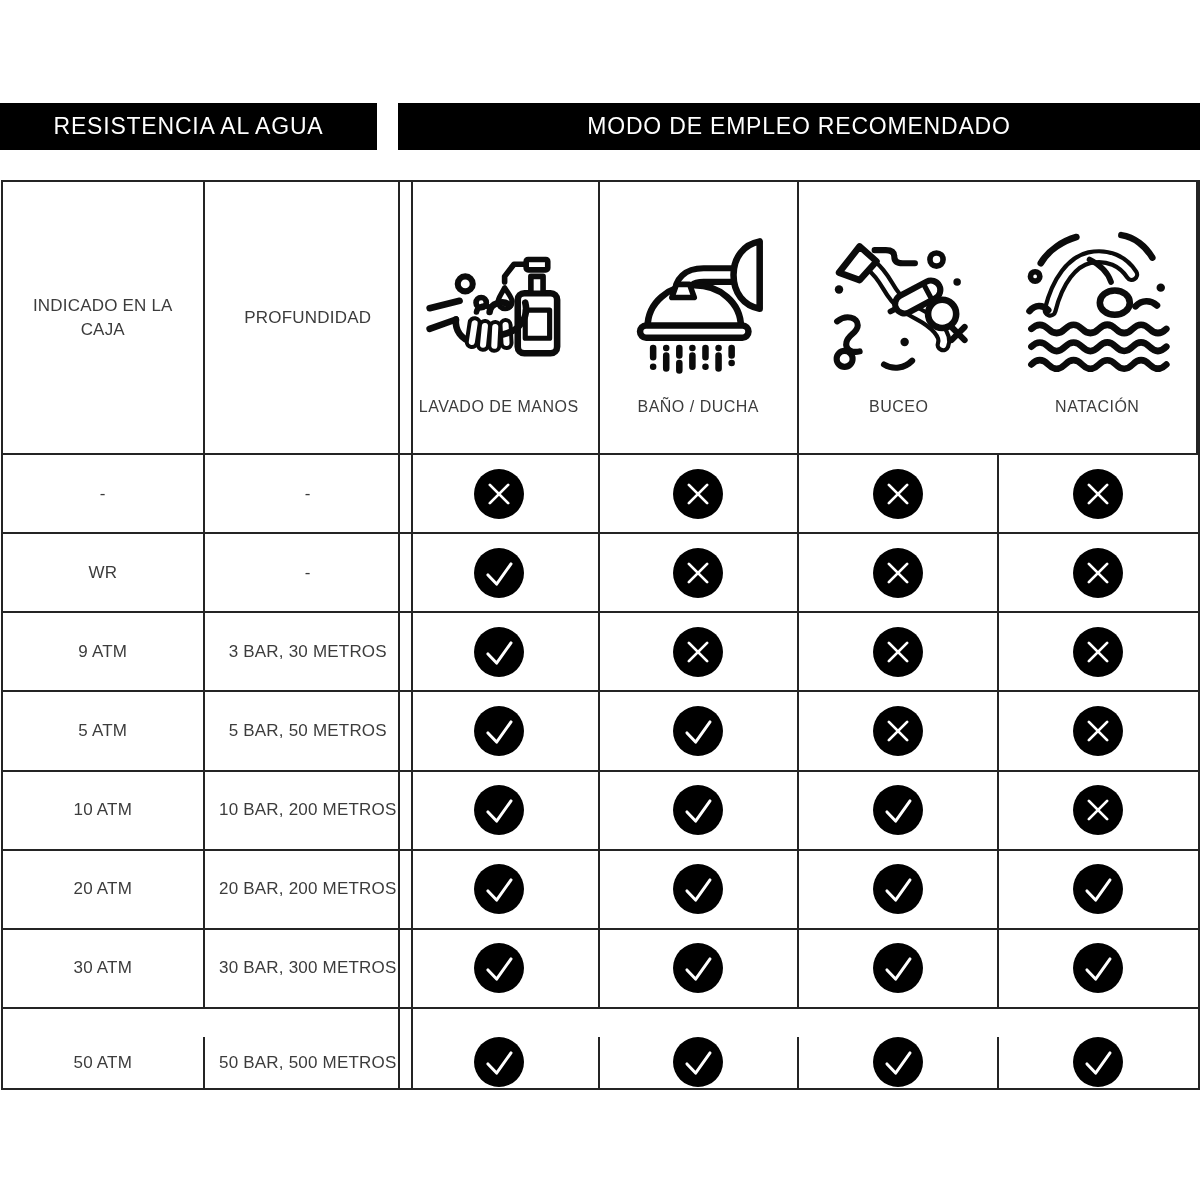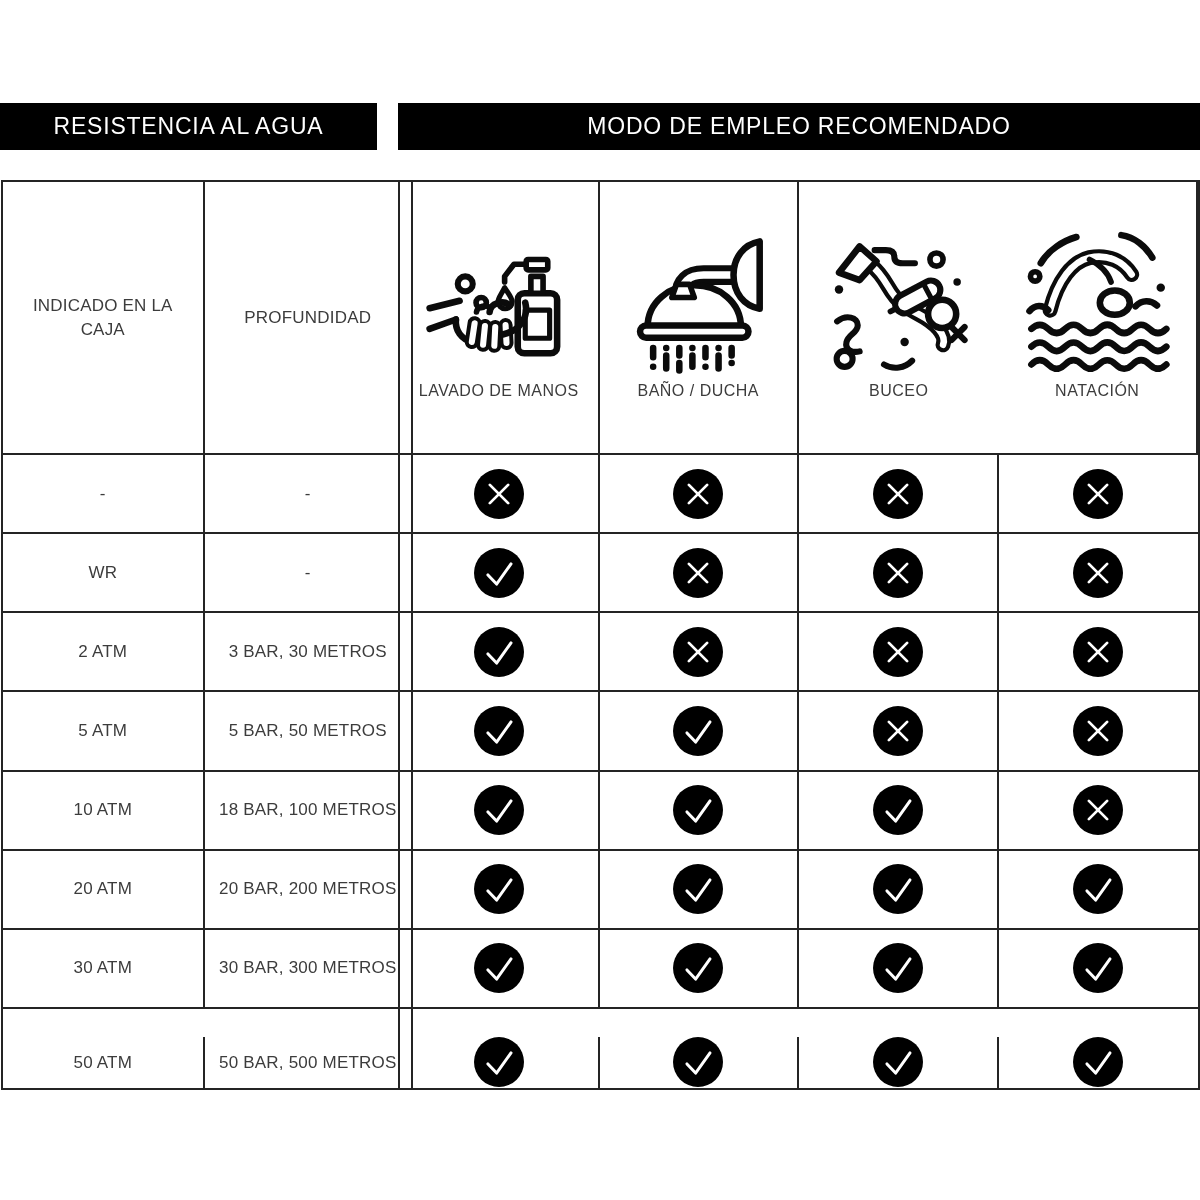--- a/index.html
+++ b/index.html
@@ -17,21 +17,21 @@
   #tbl-right{left:398px;width:802px;grid-template-columns:repeat(4,1fr);
              grid-template-rows:273px repeat(8,1fr);}
   .cell{border-right:2px solid #242424;border-bottom:2px solid #242424;
         display:flex;align-items:center;justify-content:center;
         text-align:center;line-height:1.4;letter-spacing:.2px;}
   .lc{border-right:none;}
   .lr{border-bottom:none;margin-top:28px;}
   .head-cell span{display:block;max-width:170px;}
   .icon-cell{flex-direction:column;justify-content:flex-start;
              padding-top:36px;box-sizing:border-box;}
-  .icon-label{margin-top:4px;font-size:16px;letter-spacing:.5px;color:#3c3c3c;}
+  .icon-label{margin-top:20px;font-size:16px;letter-spacing:.5px;color:#3c3c3c;}
   .icon-box{height:158px;display:flex;align-items:center;justify-content:center;}
   .mark-cell svg{display:block;}
 </style>
 </head>
 <body>
 
 <div class="sheet">
 
   <div class="bar" id="bar-right">
     <span>MODO DE EMPLEO RECOMENDADO</span>
@@ -45,26 +45,26 @@
         <span>INDICADO EN LA CAJA</span>
       </div>
     <div class="cell head-cell lc">
         <span>PROFUNDIDAD</span>
       </div>
 
     <div class="cell">-</div>
     <div class="cell lc">-</div>
     <div class="cell">WR</div>
     <div class="cell lc">-</div>
-    <div class="cell">2 ATM</div>
+    <div class="cell">9 ATM</div>
     <div class="cell lc">3 BAR, 30 METROS</div>
     <div class="cell">5 ATM</div>
     <div class="cell lc">5 BAR, 50 METROS</div>
     <div class="cell">10 ATM</div>
-    <div class="cell lc">18 BAR, 100 METROS</div>
+    <div class="cell lc">10 BAR, 200 METROS</div>
     <div class="cell">20 ATM</div>
     <div class="cell lc">20 BAR, 200 METROS</div>
     <div class="cell">30 ATM</div>
     <div class="cell lc">30 BAR, 300 METROS</div>
     <div class="cell lr">50 ATM</div>
     <div class="cell lc lr">50 BAR, 500 METROS</div>
   </div>
 
   <div class="tbl" id="tbl-right">
 

